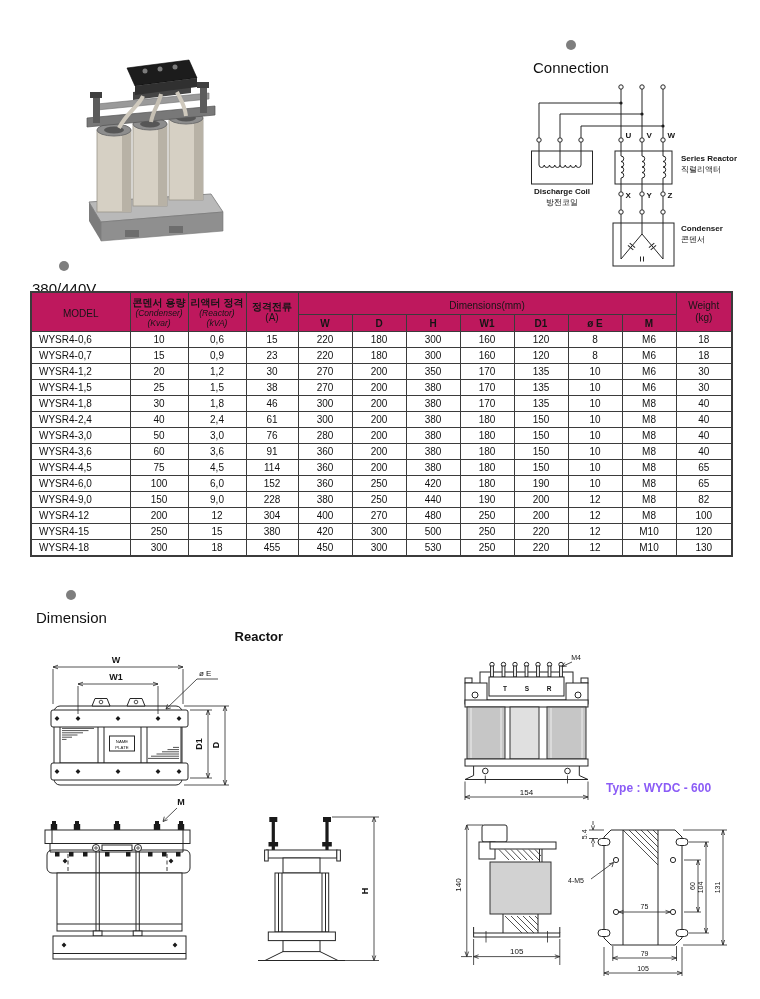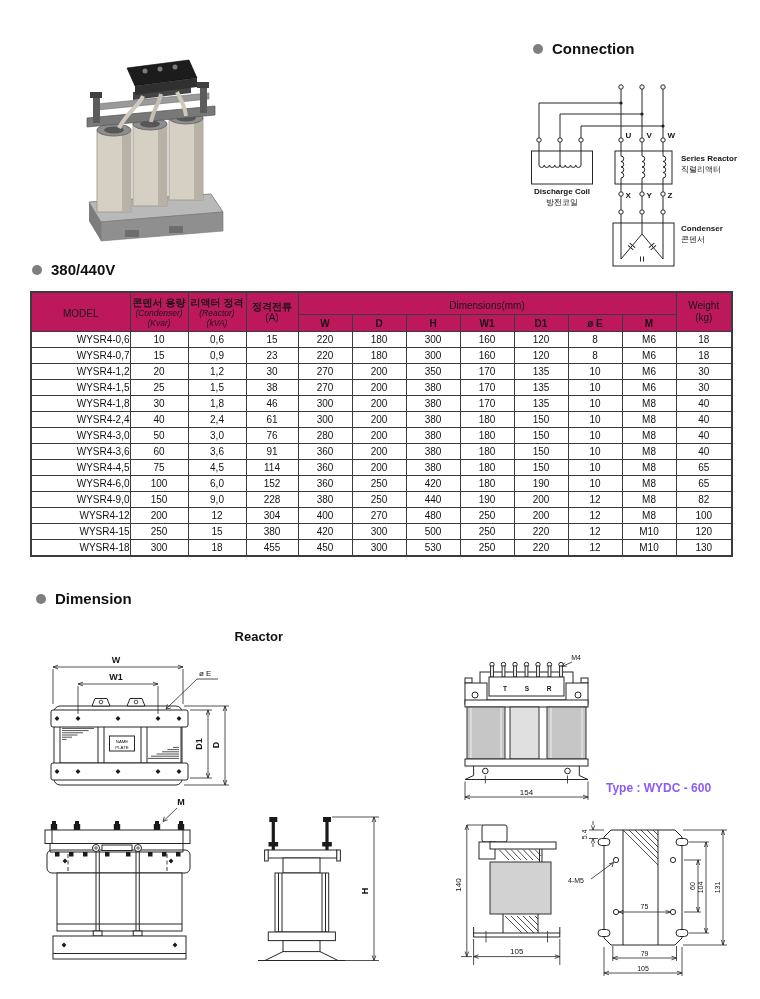--- a/index.html
+++ b/index.html
@@ -1,37 +1,37 @@
 <!DOCTYPE html>
 <html><head>
 <meta charset="utf-8">
 <style>
   html,body{margin:0;padding:0;background:#ffffff;}
   #page{position:relative;width:760px;height:999px;background:#fff;
         font-family:"Liberation Sans",sans-serif;color:#151515;overflow:hidden;}
   
   .sec{position:absolute;display:flex;align-items:center;gap:9px;
-       font-size:15px;font-weight:bold;color:#101010;}
+       font-size:15px;font-weight:normal;color:#101010;flex-direction:column;}
   .sec .dot{width:10px;height:10px;border-radius:50%;background:#7e7e7e;flex:none;}
   
   .dtitle{position:absolute;font-size:13px;font-weight:bold;color:#101010;text-align:right;}
   .tlabel{position:absolute;font-size:12px;font-weight:bold;color:#8b5cf6;}
   
   #spec{position:absolute;left:30px;top:291px;border-collapse:collapse;table-layout:fixed;
         border:2px solid #3b3b3b;}
   #spec th,#spec td{border:1px solid #3b3b3b;padding:0;text-align:center;vertical-align:middle;
         font-family:"Liberation Sans",sans-serif;}
   #spec thead th{background:#be185d;}
   .kr{font-size:10px;font-weight:bold;line-height:11px;}
   .en{font-size:8.5px;font-weight:normal;line-height:10px;font-style:italic;}
   .wt{font-size:10px;font-weight:normal;line-height:12px;}
   .sub{font-size:10px;font-weight:bold;height:16px;}
   #spec thead tr:first-child th{height:21px;}
   #spec tbody td{font-size:10px;height:15px;color:#111;}
-  #spec tbody td.model{text-align:right;padding-left:7px;}
+  #spec tbody td.model{text-align:left;padding-left:7px;}
   .footnote{position:absolute;top:547px;right:29px;font-size:10.5px;color:#1c1c1c;}
   
   svg{position:absolute;overflow:visible;}
   svg text{font-family:"Liberation Sans",sans-serif;fill:#141414;}
   .ln{fill:none;stroke:#262626;stroke-width:1;}
   .lnt{fill:none;stroke:#262626;stroke-width:0.8;}
   .fw{fill:#ffffff;stroke:#262626;stroke-width:1;}
   .fg{stroke:#333;stroke-width:1;}
   .fd{fill:#1a1a1a;stroke:none;}
   .dsh{fill:none;stroke:#262626;stroke-width:0.9;stroke-dasharray:4 2.5;}

